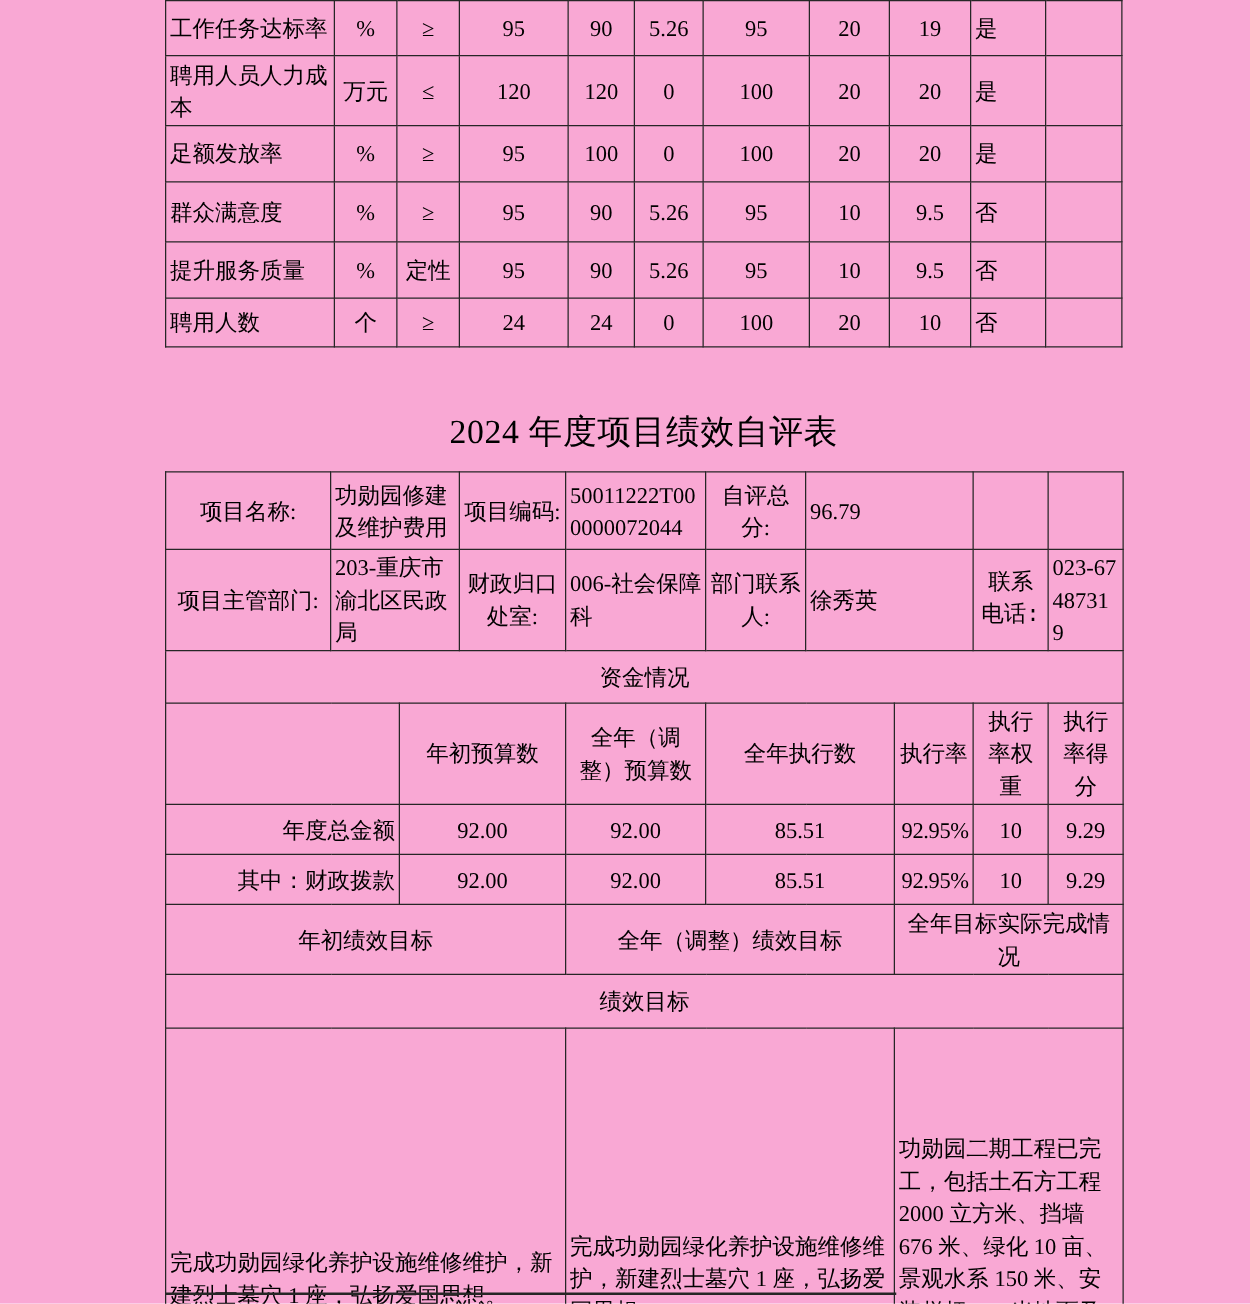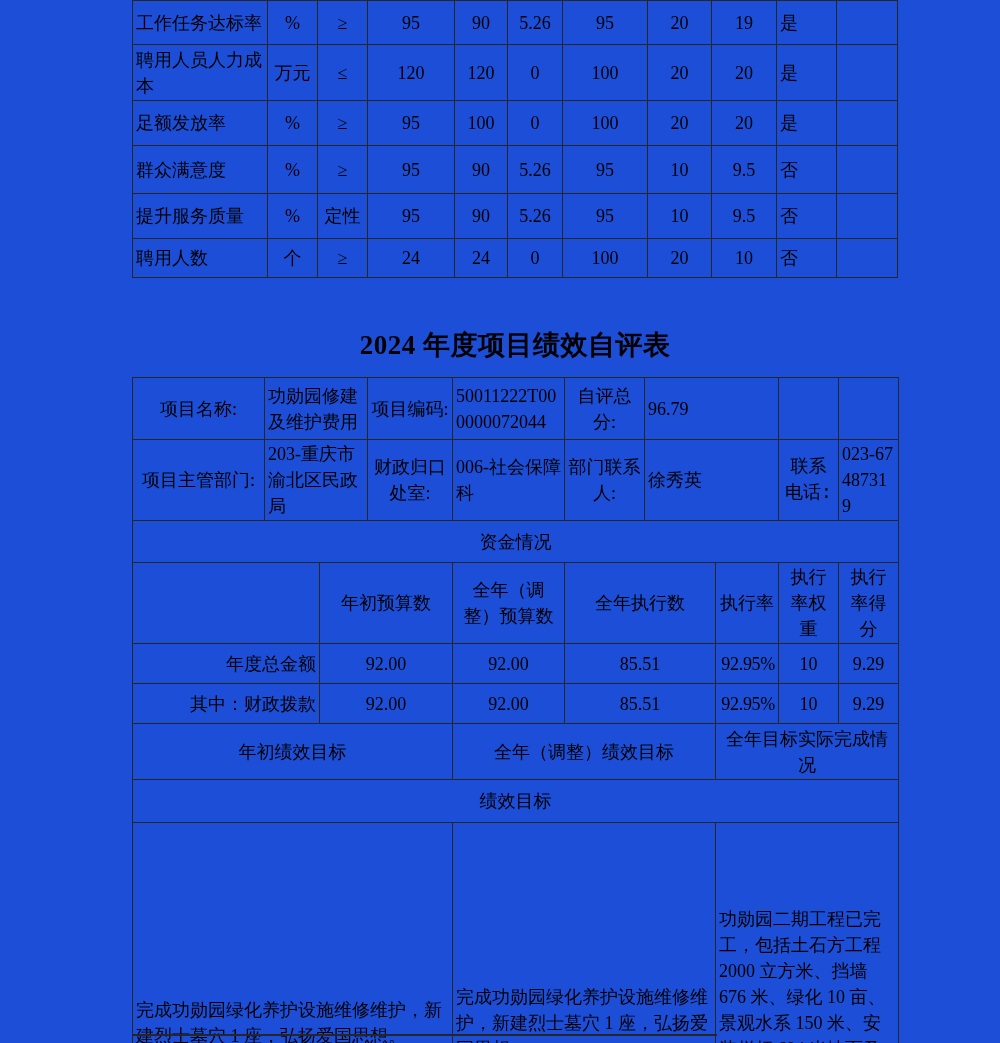--- a/index.html
+++ b/index.html
@@ -11,21 +11,21 @@
     width: 1000px;
     height: 1043px;
     position: relative;
     overflow: hidden;
     font-family: "Liberation Serif", "DejaVu Serif", serif;
     color: #000000;
   }
   .page {
     position: absolute;
     inset: 0;
-    background: #1d4ed8;
+    background: #f9a8d4;
   }
   table.doc {
     border-collapse: collapse;
     table-layout: fixed;
     position: absolute;
   }
   table.doc td {
     border: 1.5px solid #262626;
     font-size: 18px;
     line-height: 26px;
@@ -56,21 +56,21 @@
     padding: 1px 5px;
     line-height: 27px;
   }
   .title {
     position: absolute;
     left: 132px;
     top: 327px;
     width: 766px;
     text-align: center;
     font-size: 27px;
-    font-weight: bold;
+    font-weight: normal;
     letter-spacing: 0.5px;
     white-space: nowrap;
   }
   .cutline {
     position: absolute;
     left: 132px;
     top: 1034px;
     width: 585px;
     height: 2px;
     background: #262626;

